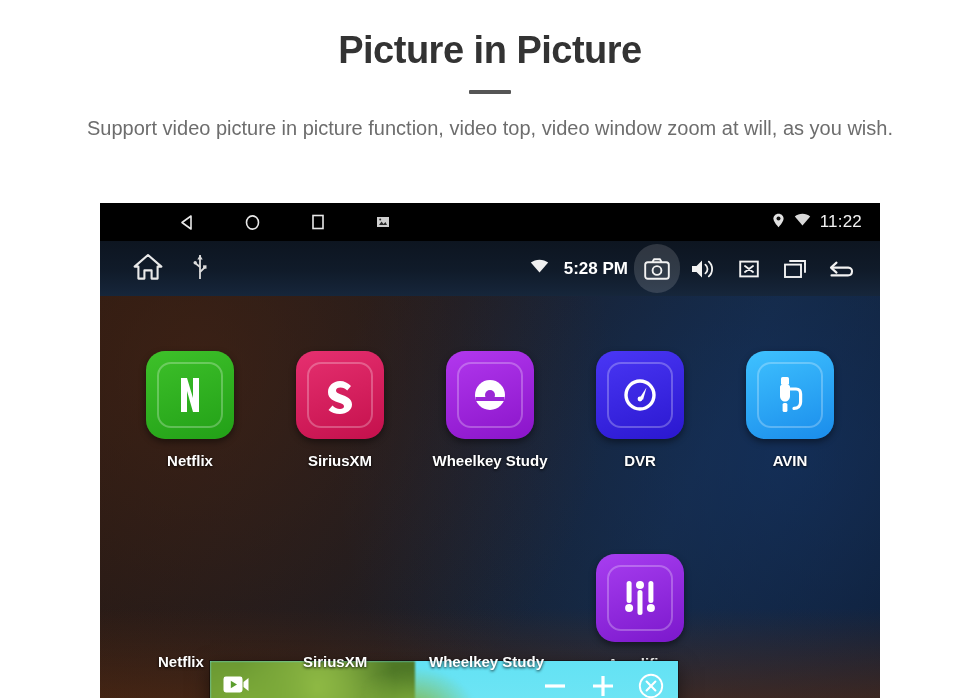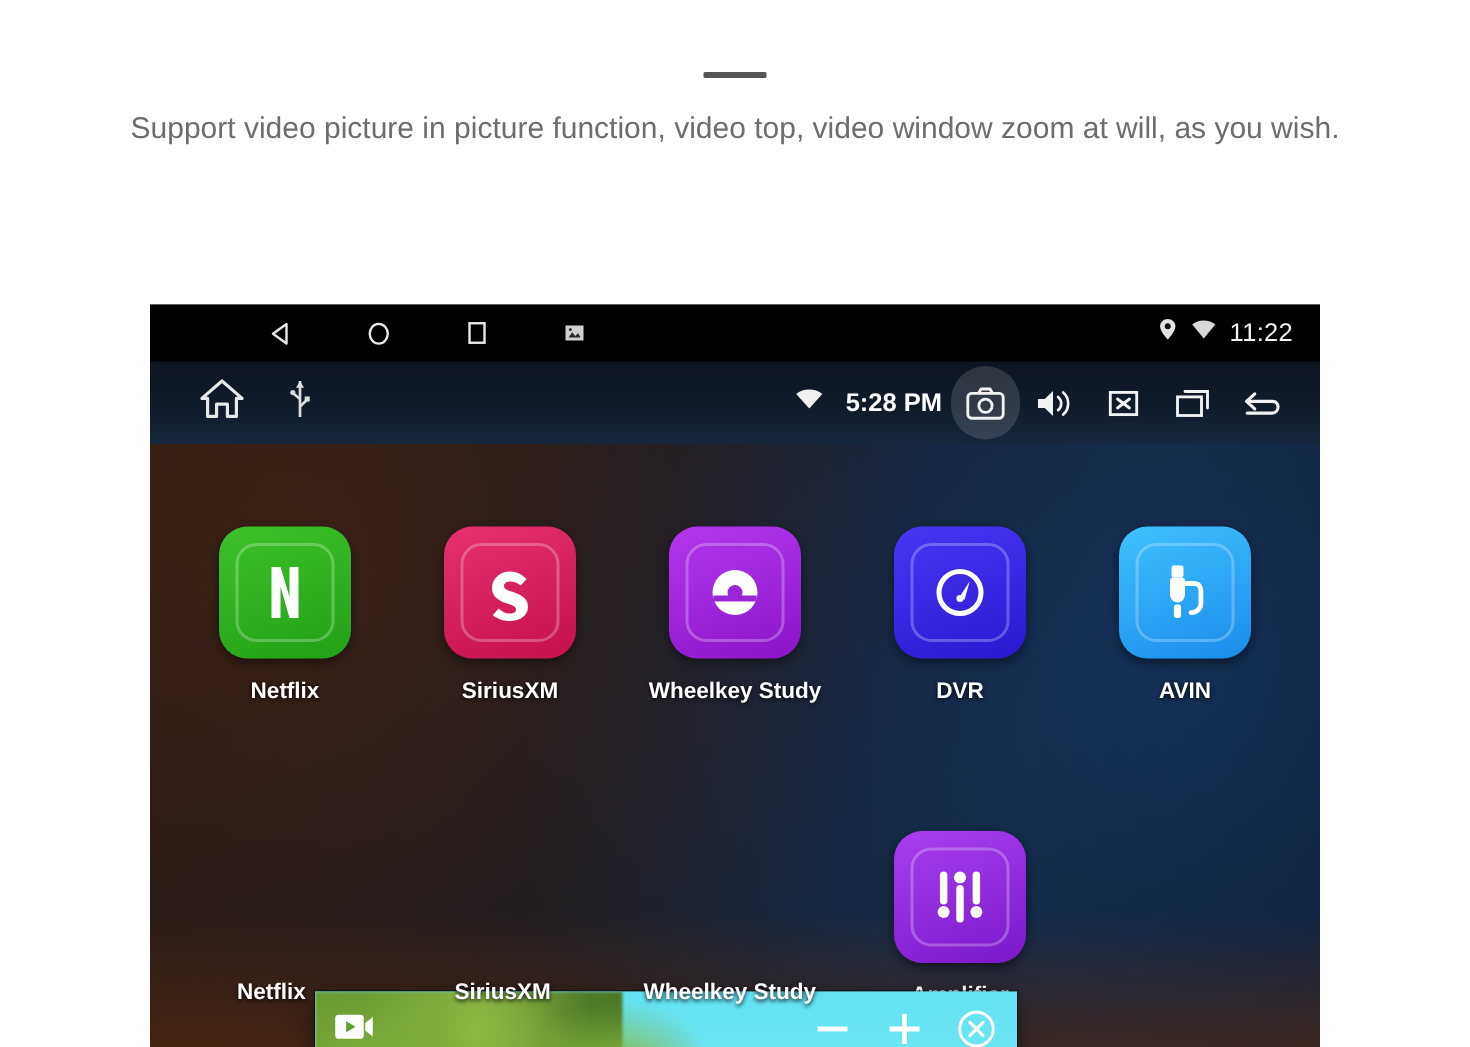--- a/index.html
+++ b/index.html
@@ -142,20 +142,21 @@
   }
   .hidden-labels .hl {
     position: absolute; color: #ffffff; font-size: 15px; font-weight: bold;
     text-shadow: 0 1px 3px rgba(0,0,0,0.9); white-space: nowrap;
   }
 </style>
 </head>
 <body>
 
 <div class="page-header">
+  <div class="page-title">Picture in Picture</div>
   <div class="title-rule"></div>
   <div class="page-subtitle">Support video picture in picture function, video top, video window zoom at will, as you wish.</div>
 </div>
 
 <div class="device">
 
   <div class="android-statusbar">
     <div class="sb-nav">
       <div class="navbtn">
         <svg width="17" height="17" viewBox="0 0 17 17">

